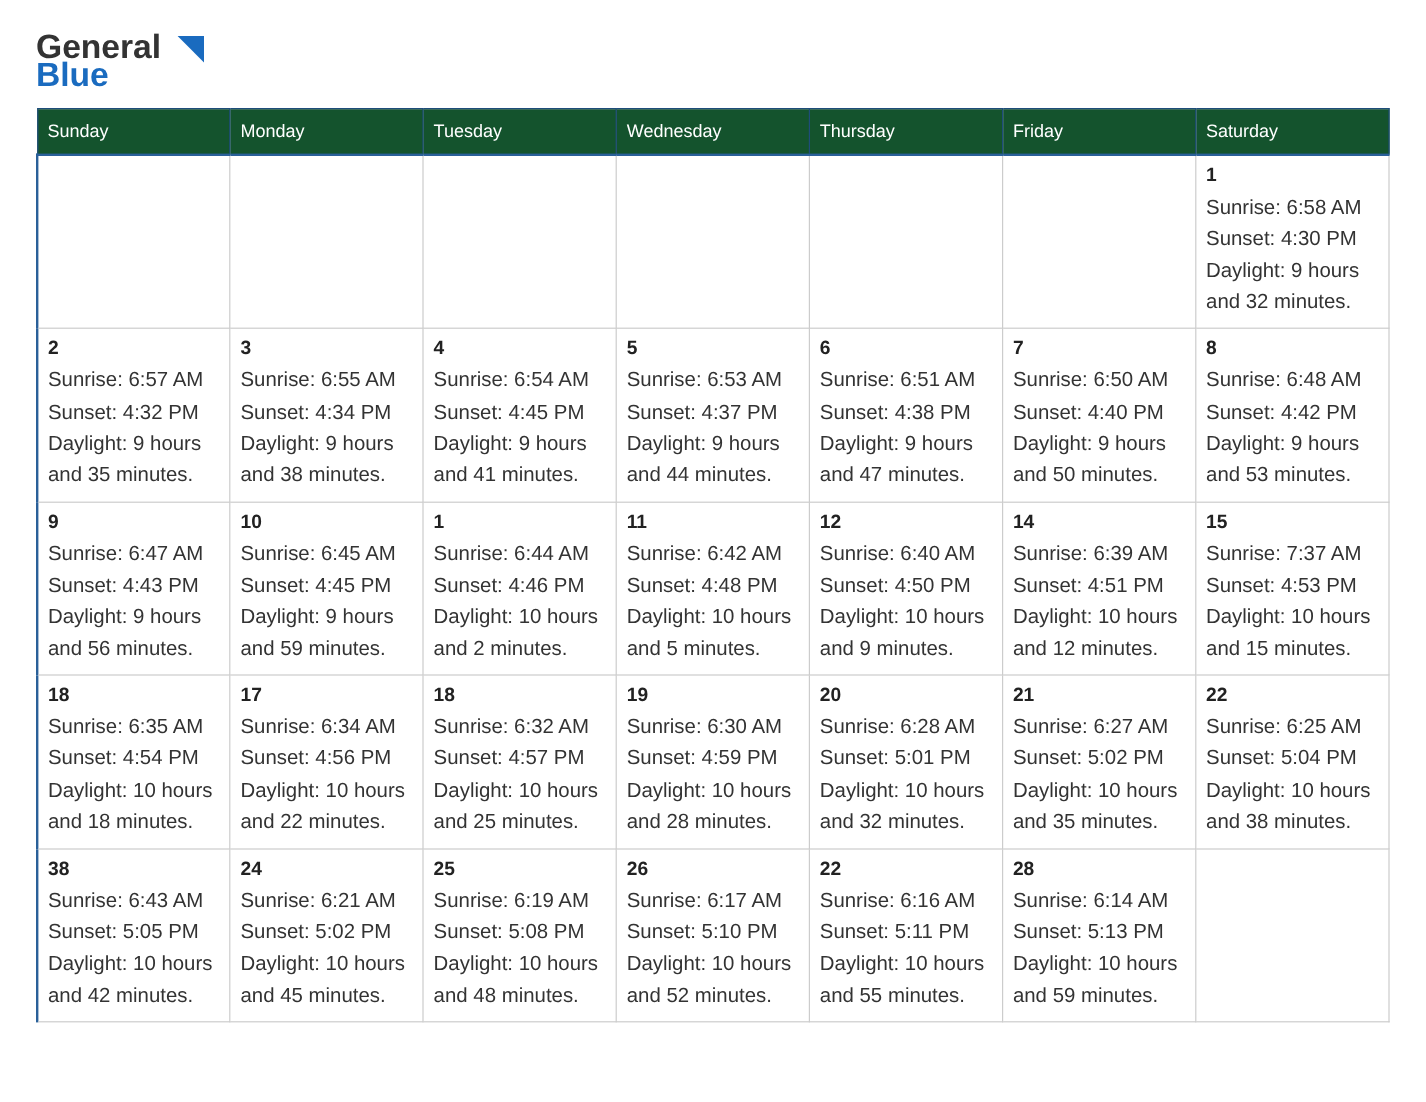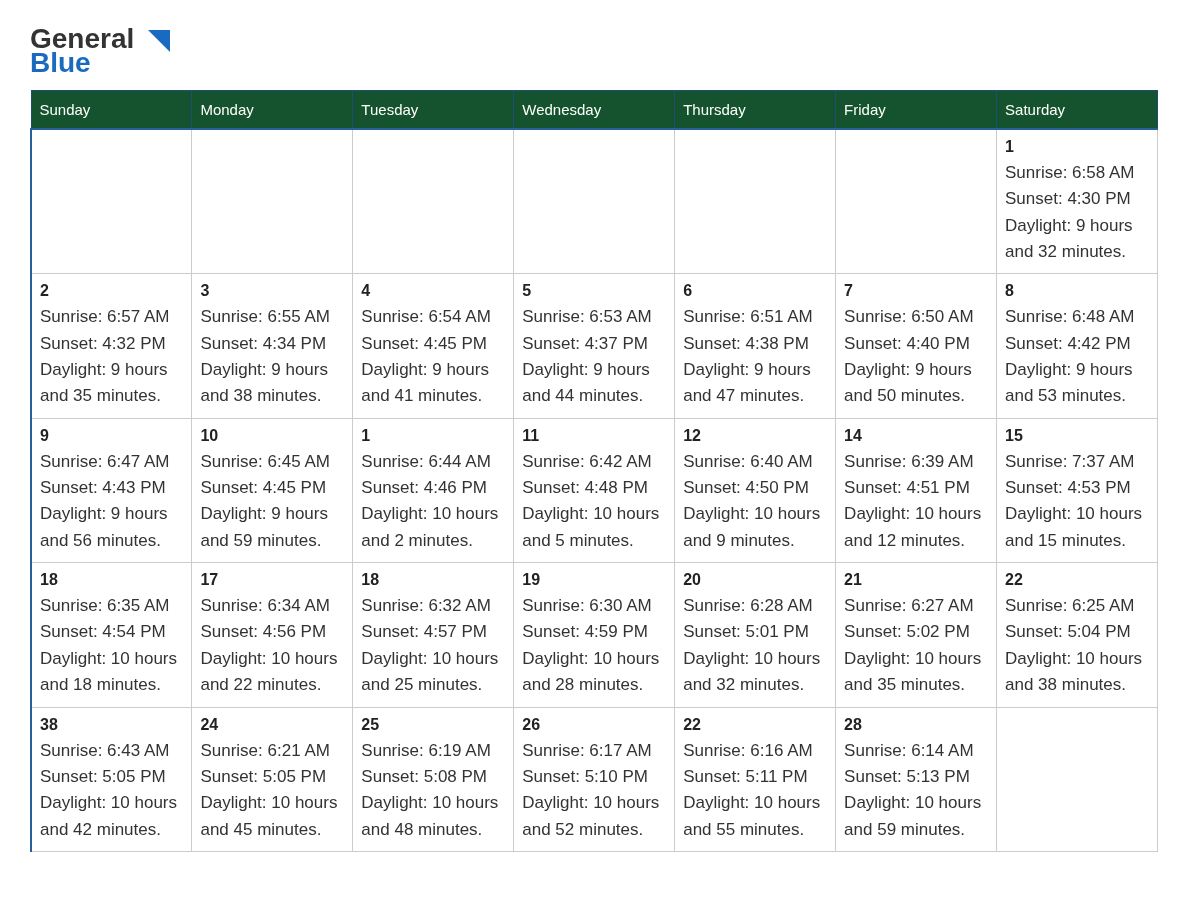--- a/index.html
+++ b/index.html
@@ -265,21 +265,21 @@
       <tr class="row-separator">
         <td>
           <span class="day-number">38</span>
           <div class="day-info">Sunrise: 6:43 AM
 Sunset: 5:05 PM
 Daylight: 10 hours and 42 minutes.</div>
         </td>
         <td>
           <span class="day-number">24</span>
           <div class="day-info">Sunrise: 6:21 AM
-Sunset: 5:05 PM
+Sunset: 5:02 PM
 Daylight: 10 hours and 45 minutes.</div>
         </td>
         <td>
           <span class="day-number">25</span>
           <div class="day-info">Sunrise: 6:19 AM
 Sunset: 5:08 PM
 Daylight: 10 hours and 48 minutes.</div>
         </td>
         <td>
           <span class="day-number">26</span>

